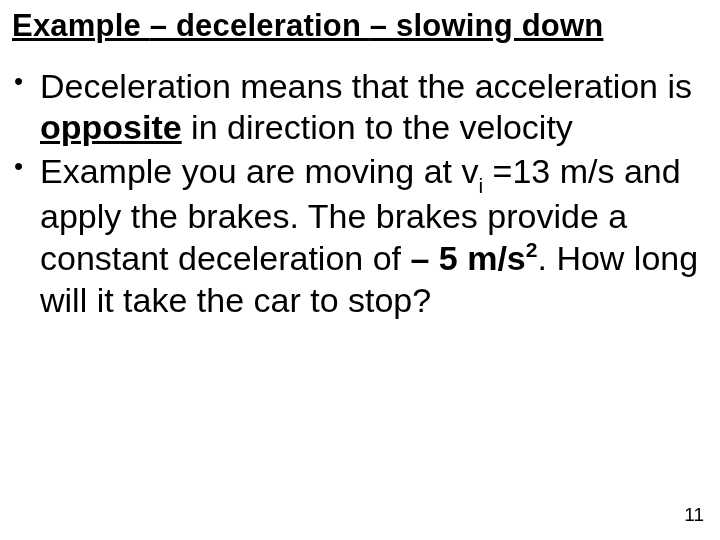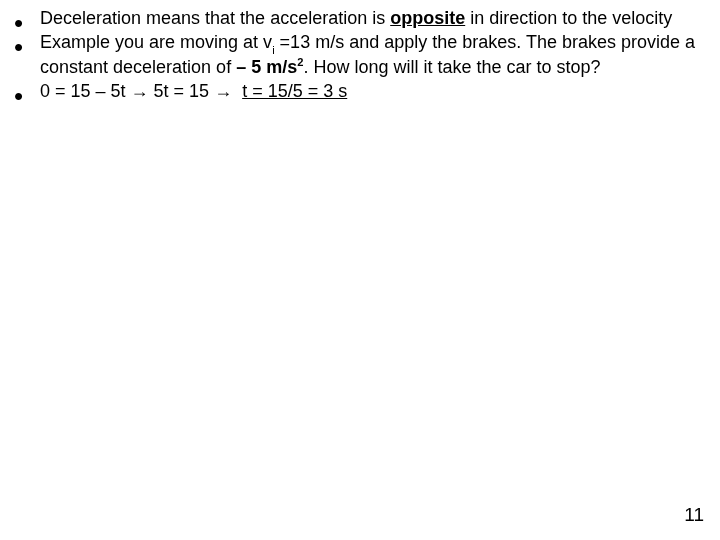--- a/index.html
+++ b/index.html
@@ -1,45 +1,47 @@
 <!DOCTYPE html>
 <html><head>
 <meta charset="utf-8">
 <style>
   * { margin: 0; padding: 0; box-sizing: border-box; }
   html, body { width: 720px; height: 540px; background: #fff; font-family: Arial, Helvetica, sans-serif; color: #000; }
   .slide { width: 720px; height: 540px; padding: 8px 12px 0 12px; position: relative; }
   .title { font-size: 31px; text-decoration: underline; letter-spacing: 0.2px; margin-bottom: 22px; white-space: nowrap; }
   .bullets { list-style: none; padding-left: 28px; }
-  .bullets li { position: relative; font-size: 18px; line-height: 1.22; margin-bottom: 2px; }
+  .bullets li { position: relative; font-size: 34px; line-height: 1.22; margin-bottom: 2px; }
   .bullets li::before { content: "•"; position: absolute; left: -26px; top: 0; font-size: 26px; }
   .b { font-weight: bold; }
   .u { text-decoration: underline; }
   .sub { font-size: 0.62em; vertical-align: sub; position: relative; top: 0.12em; }
   .sup { font-size: 0.62em; vertical-align: super; position: relative; top: -0.05em; }
   .arrow { font-family: "Segoe UI Symbol","Apple Symbols",Arial,sans-serif; }
   .pagenum { position: absolute; right: 16px; bottom: 14px; font-size: 19px; }
   .eqrow { white-space: pre; }
 </style>
 </head>
 <body>
 <div class="slide">
 
+<h1 class="title">
+  <span>Example </span><span>– deceleration </span><span>– slowing down</span>
+</h1>
 
 <ul class="bullets">
 
   <li>
     <span>Deceleration means that the acceleration is </span><span class="b u">opposite</span><span> in direction to the velocity</span>
   </li>
 
   <li>
     <span>Example you are moving at v</span><span class="sub">i</span><span> =13 m/s and apply the brakes. The brakes provide a constant deceleration of </span><span class="b"><span>–</span><span> 5 m/s</span><span class="sup">2</span></span><span>. How long will it take the car to stop?</span>
   </li>
 
 
 
-  <li class="eqrow"><span>0 = 15 – 5t </span><span class="arrow">→</span><span> 5t = 15 </span><span class="arrow">→</span><span>  </span><span class="u">t = 15/5 = 3 s</span></li>
 
 </ul>
 
 <div class="pagenum">11</div>
 
 </div>
 
 </body></html>

